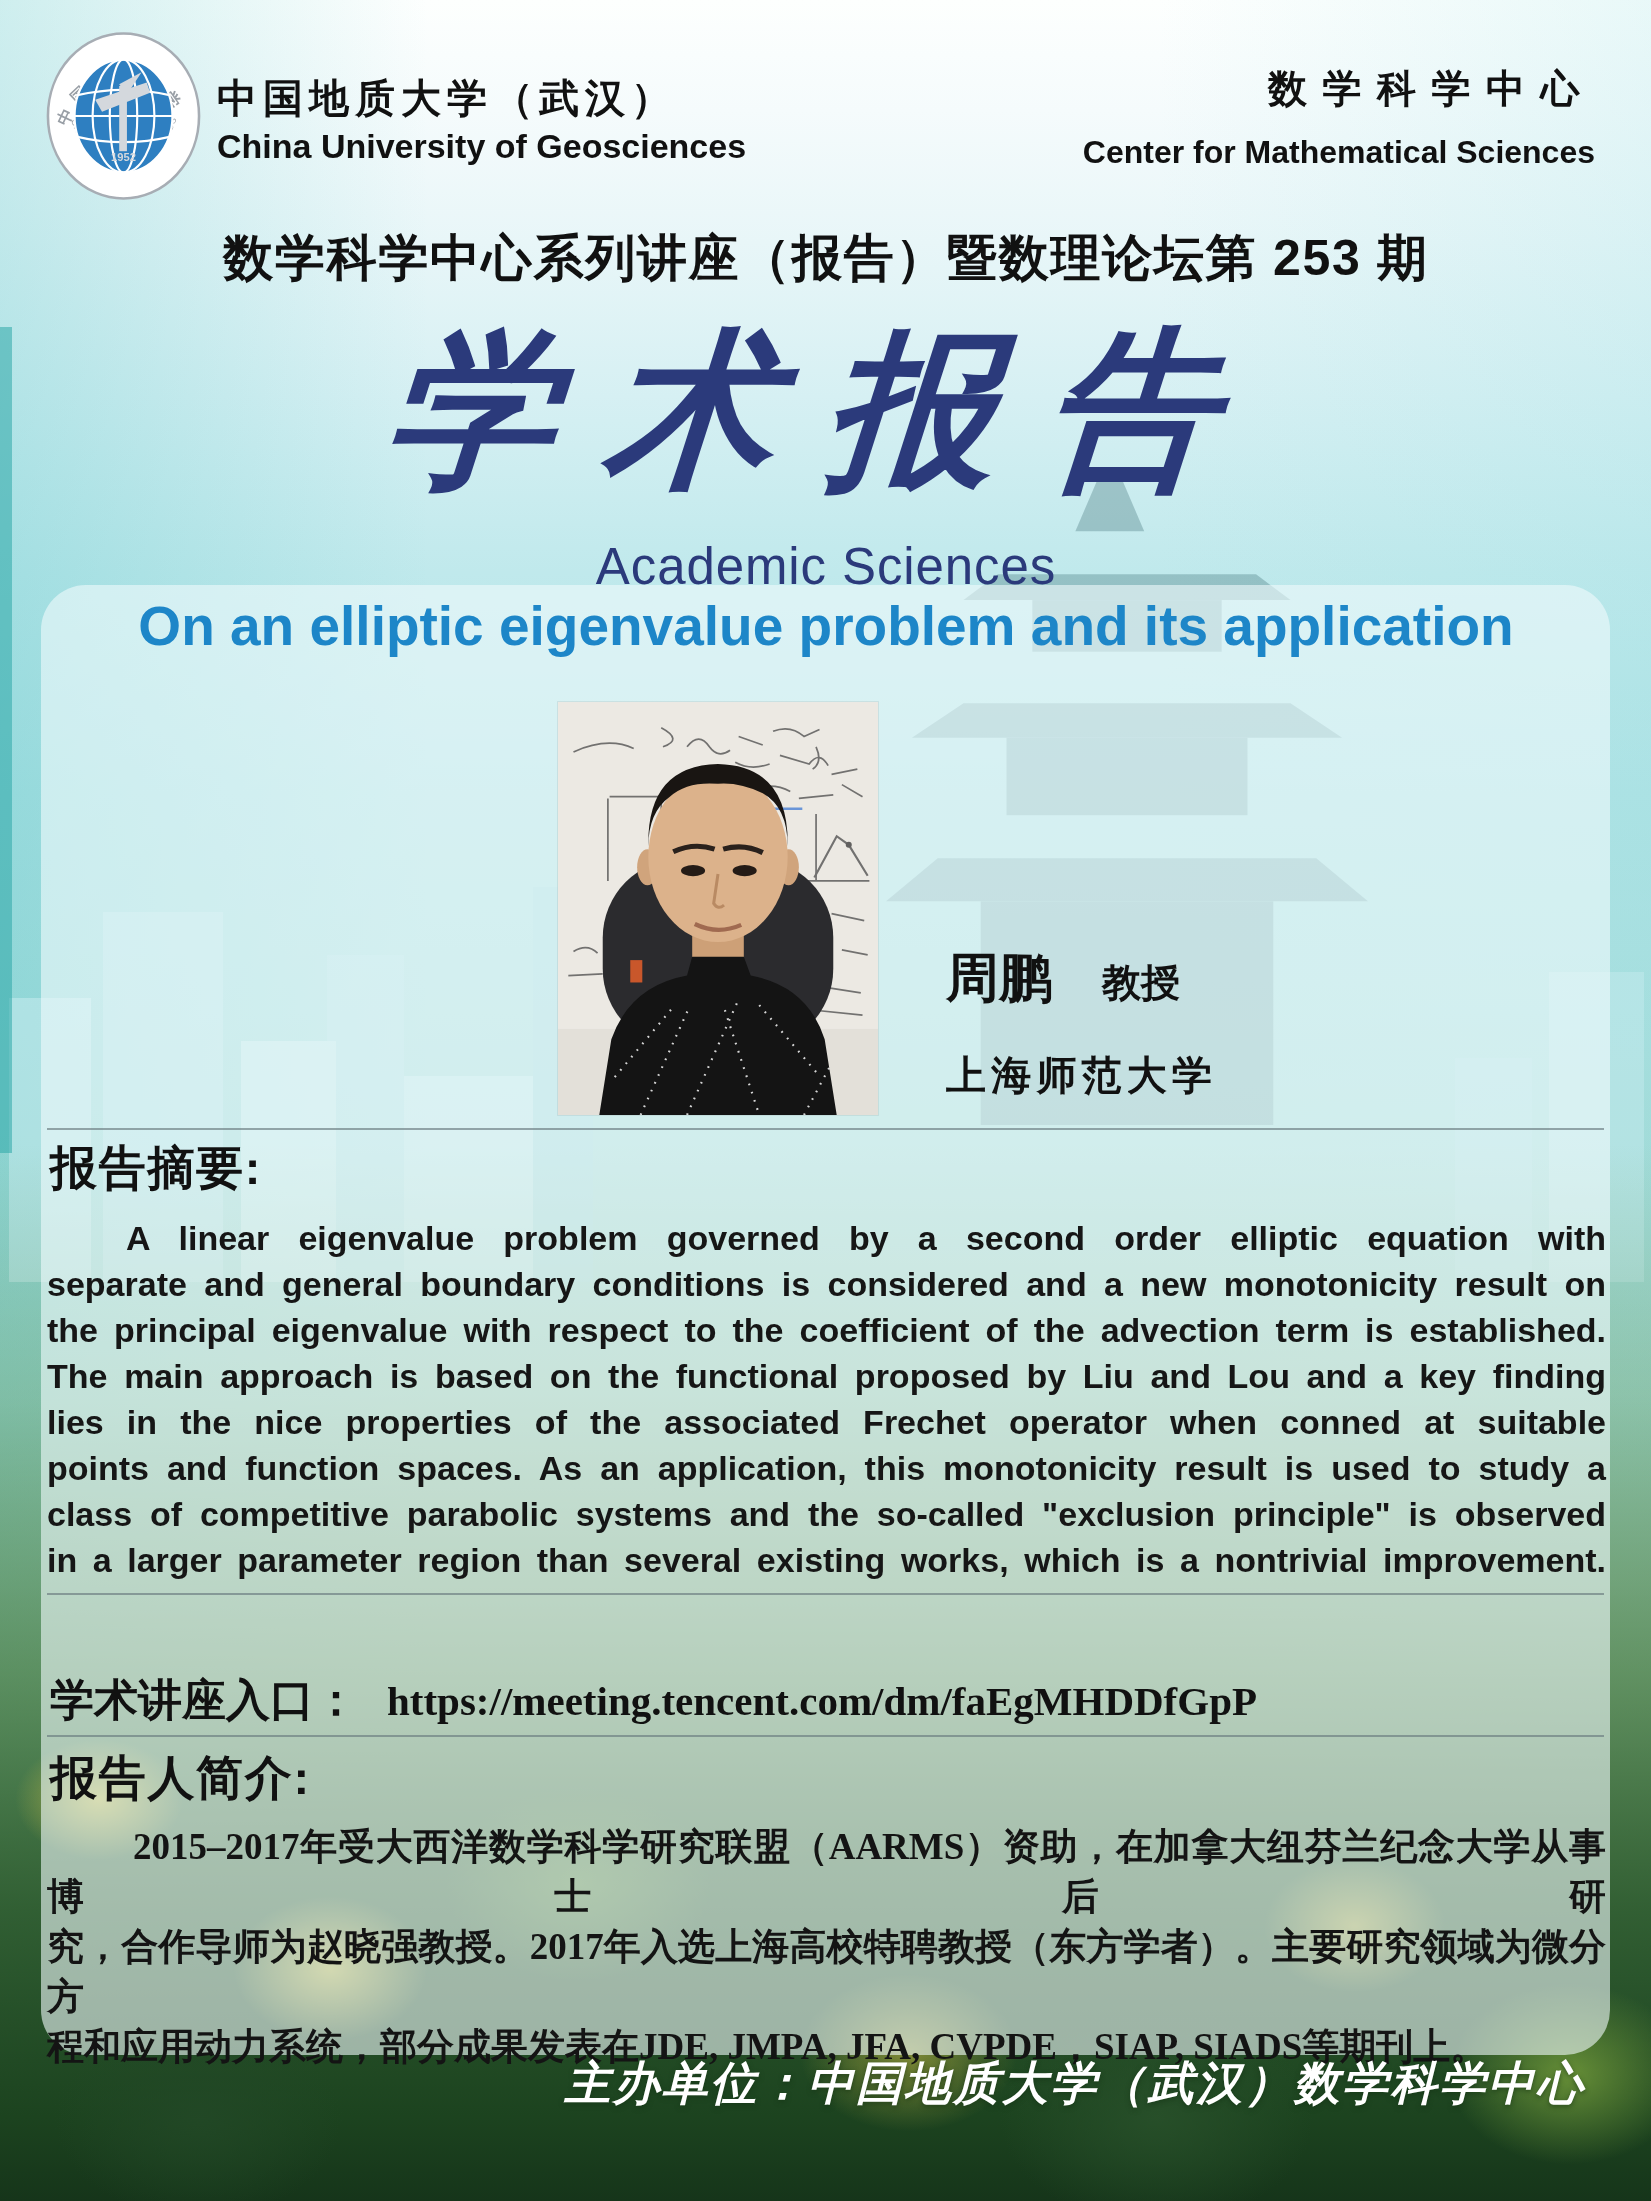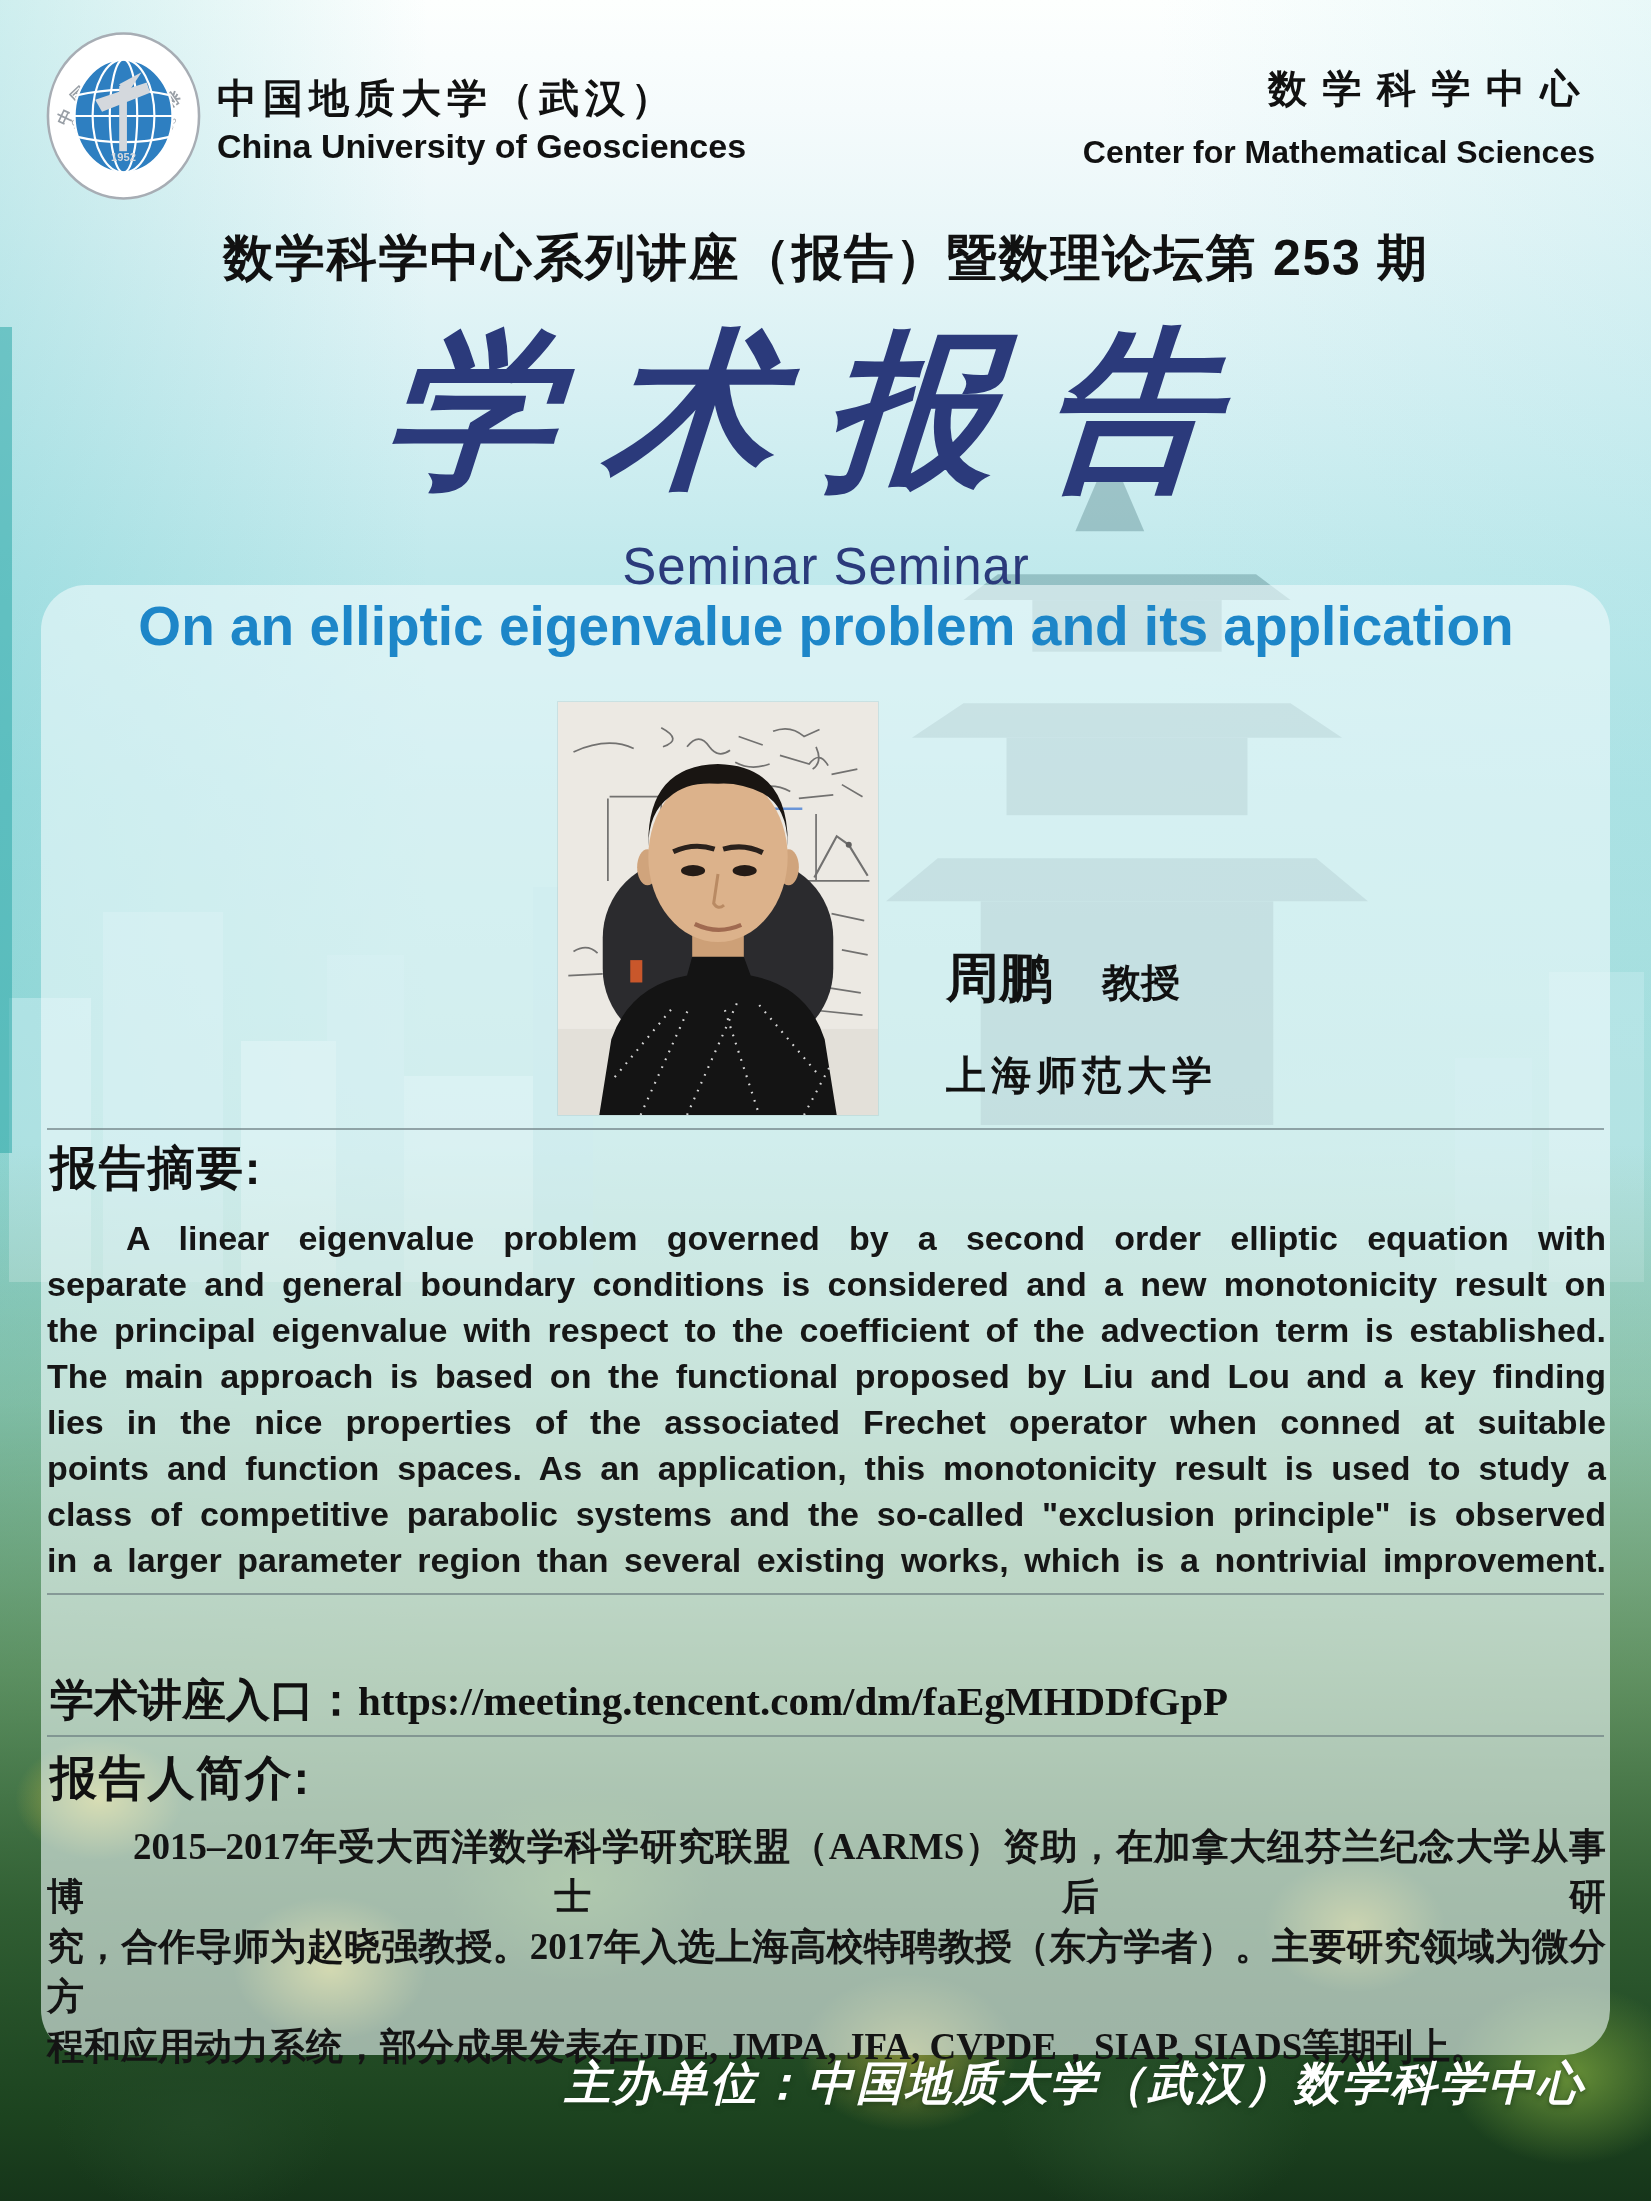--- a/index.html
+++ b/index.html
@@ -70,21 +70,21 @@
   .sec-head{position:absolute;left:50px;font-size:47px;font-weight:bold;letter-spacing:1.7px;}
   .abs-head{top:1137px;}
   .abstract{position:absolute;left:47px;top:1215px;width:1559px;
     font-size:34px;line-height:46px;font-weight:bold;color:#161616;}
   .abstract div{text-align:justify;text-align-last:justify;}
   .abstract div:first-child{text-indent:79px;}
   .when{position:absolute;left:50px;top:1607px;font-size:44px;font-weight:bold;white-space:nowrap;}
   .when .num{font-family:"Liberation Serif",serif;font-size:45px;}
   .when .gap{display:inline-block;width:46px;}
   .entr{position:absolute;left:50px;top:1671px;font-size:44px;font-weight:bold;white-space:nowrap;}
-  .entr .url{font-family:"Liberation Serif",serif;font-size:41px;text-align:center;}
+  .entr .url{font-family:"Liberation Serif",serif;font-size:41px;margin-left:29px;text-align:center;}
   .bio-head{top:1747px;}
   .bio{position:absolute;left:47px;top:1822px;width:1559px;
     font-family:"Liberation Serif",serif;font-size:37px;line-height:50px;font-weight:bold;color:#141414;}
   .bio div{text-align:justify;text-align-last:justify;}
   .bio div:first-child{text-indent:86px;}
   .bio div:last-child{text-align-last:left;}
   .orgs{position:absolute;right:67px;top:2056px;text-align:right;
     font-size:46px;line-height:54px;font-weight:bold;color:#ffffff;letter-spacing:2.6px;
     text-shadow:0 1.7px 5.2px rgba(20,50,20,.6);font-style:italic;}
 </style>
@@ -132,21 +132,21 @@
     <polygon points="86,62 112,48 95,74" fill="#d4d8dd"></polygon>
     <text x="91" y="152" font-size="13" fill="#d4d8dd" text-anchor="middle" font-weight="bold">1952</text>
   </svg>
   <div class="hdr-univ-cn">中国地质大学（武汉）</div>
   <div class="hdr-univ-en">China University of Geosciences</div>
   <div class="hdr-cms-cn">数学科学中心</div>
   <div class="hdr-cms-en">Center for Mathematical Sciences</div>
 
   <div class="series">数学科学中心系列讲座（报告）暨数理论坛第 253 期</div>
   <div class="main-cn">学术报告</div>
-  <div class="main-en">Seminar Seminar</div>
+  <div class="main-en">Academic Sciences</div>
 
   <div class="talk-title">On an elliptic eigenvalue problem and its application</div>
 
   <svg class="photo" width="320" height="413" viewBox="0 0 372 480">
     <rect width="372" height="480" fill="#ece9e3"></rect>
     <rect y="380" width="372" height="100" fill="#e3e0d9"></rect>
     <g stroke="#4a4a4a" stroke-width="2" fill="none" opacity=".75">
       <path d="M18,58 q40,-18 70,-4 M120,30 q26,14 2,22"></path>
       <path d="M150,52 q14,-18 26,0 q10,14 24,4 M210,40 l28,10 M250,34 q20,-8 36,6 l18,-8"></path>
       <path d="M206,70 q18,10 40,2 M258,62 l34,10 q12,-16 22,2"></path>

